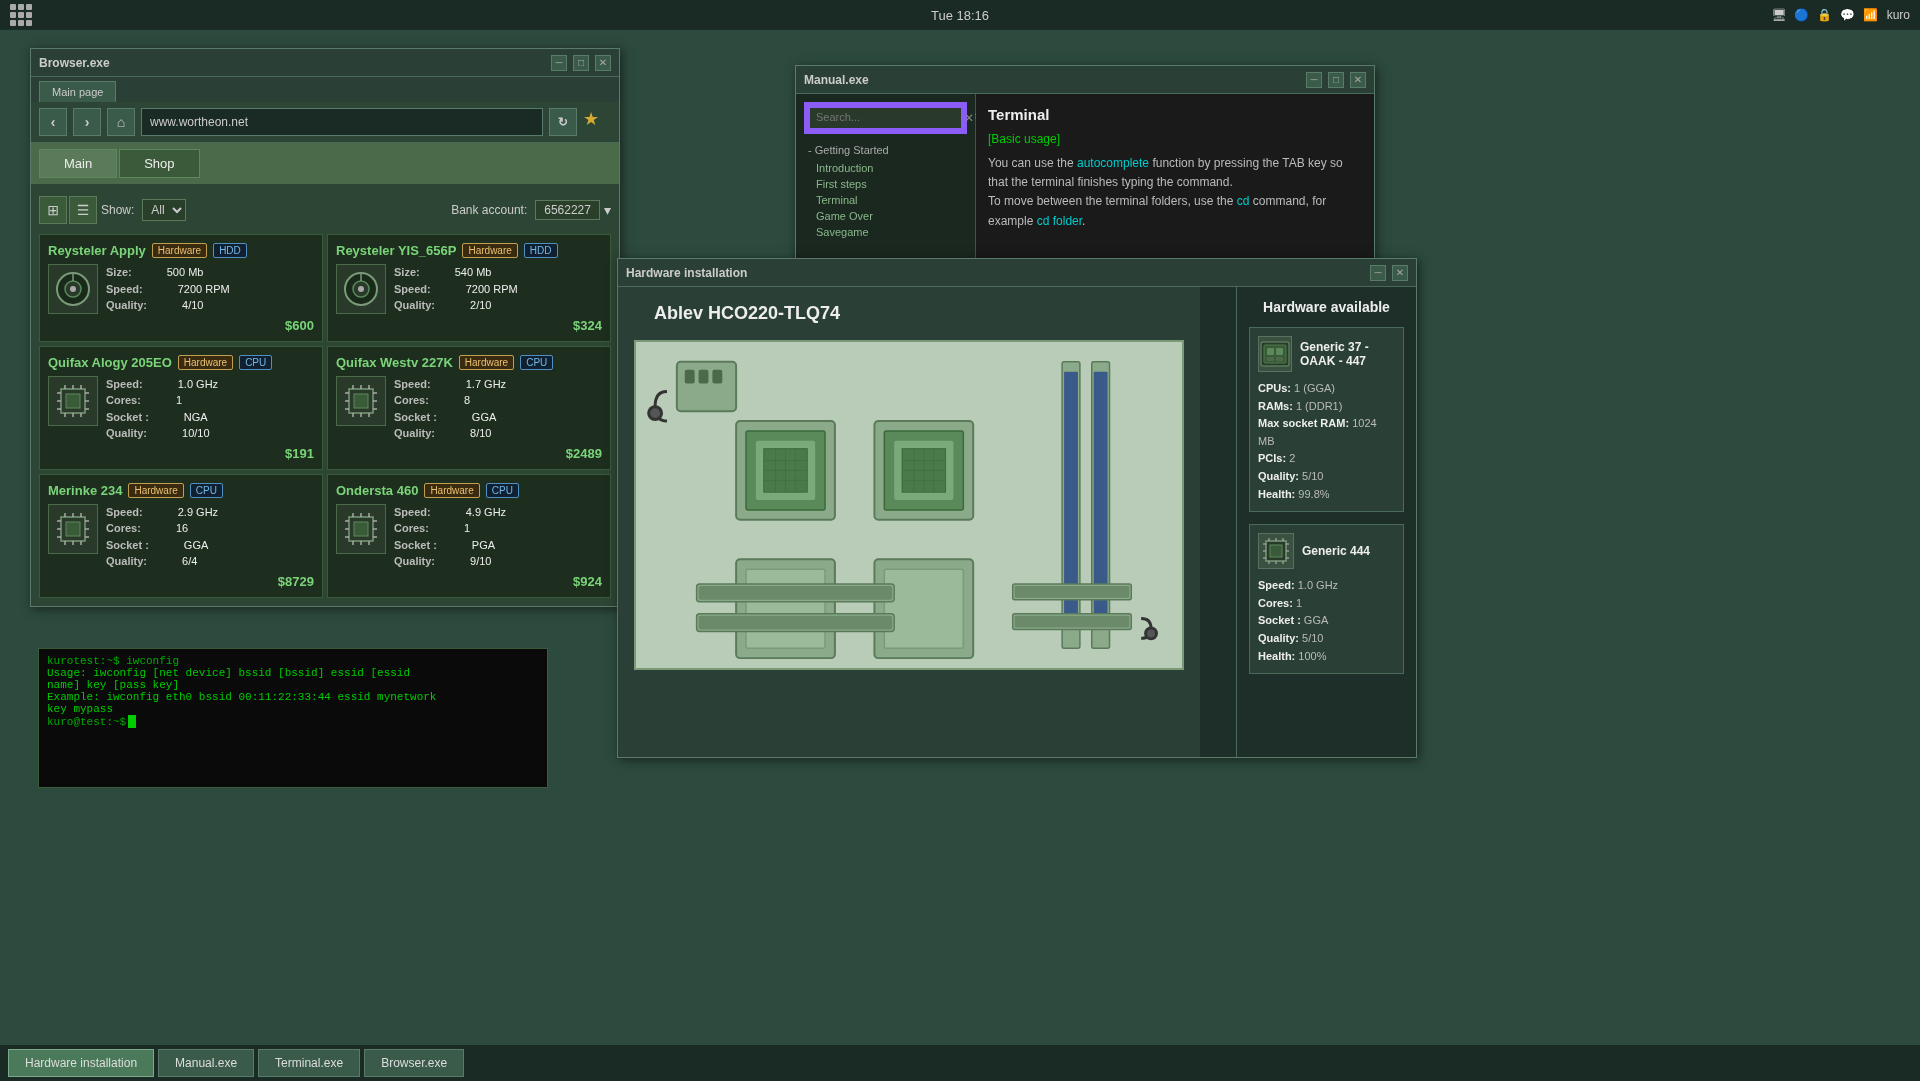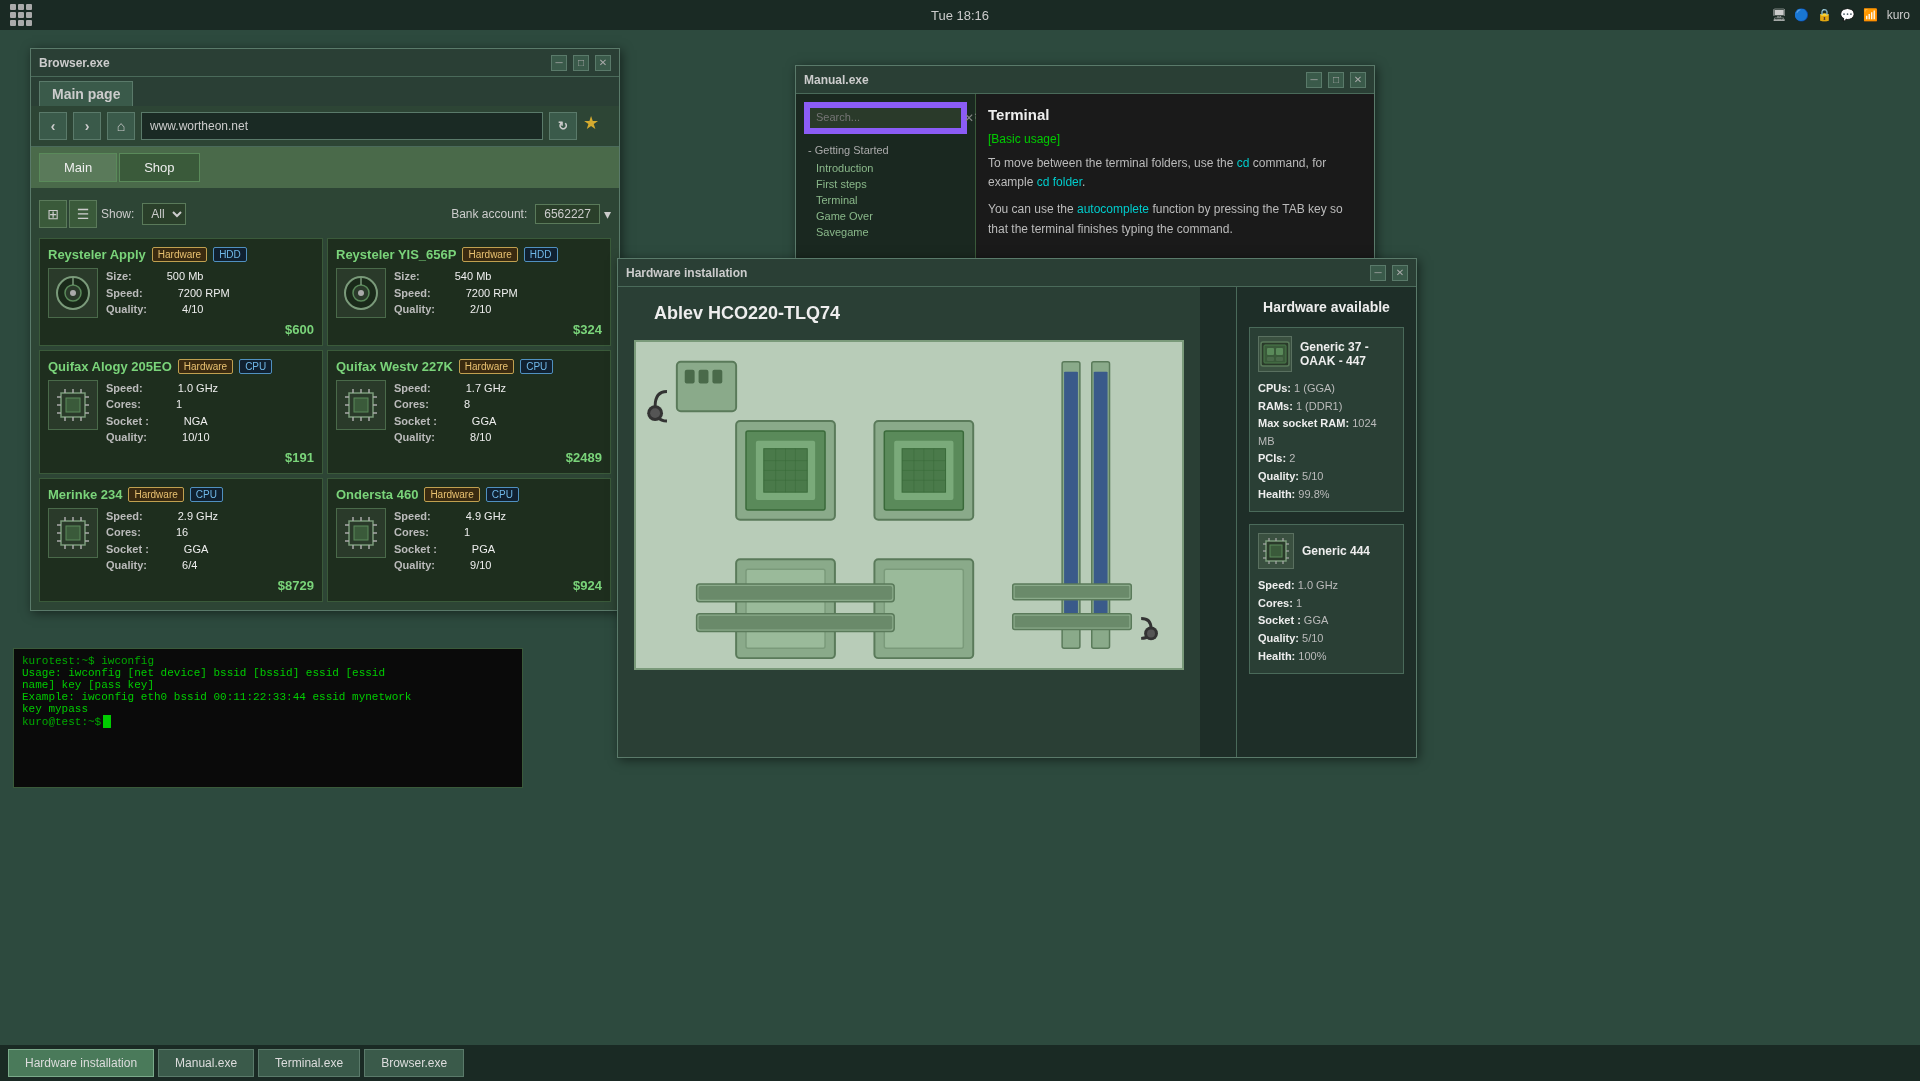--- a/index.html
+++ b/index.html
@@ -99,24 +99,23 @@
       background: #2a3f35;
       padding: 4px 8px 0;
       display: flex;
       gap: 4px;
     }
     .browser-tab {
       background: #3a5a4a;
       border: 1px solid #5a7a6a;
       border-bottom: none;
       color: #ccc;
-      font-size: 14px;
+      font-size: 11px;
       padding: 4px 12px;
       cursor: pointer;
-      font-weight: bold;
     }
     .browser-toolbar {
       background: #2d4535;
       padding: 6px 8px;
       display: flex;
       align-items: center;
       gap: 6px;
       border-bottom: 1px solid #4a6a5a;
     }
     .nav-btn {
@@ -231,21 +230,21 @@
     }
     .item-icon svg { width: 40px; height: 40px; }
     .item-stats { flex: 1; }
     .stat-line { color: #bbb; font-size: 11px; line-height: 1.5; }
     .stat-line span { color: #eee; padding-left: 32px; }
     .item-price { color: #7ad47a; font-size: 13px; font-weight: bold; text-align: right; margin-top: 4px; }
 
     
     .terminal-panel {
       position: absolute;
-      top: 648px; left: 13px;
+      top: 648px; left: 38px;
       width: 510px;
       height: 140px;
       background: #0a0a0a;
       border: 1px solid #3a5a3a;
       padding: 6px 8px;
       font-family: 'Courier New', monospace;
       font-size: 11px;
       color: #00cc00;
       overflow: hidden;
     }
@@ -697,25 +696,25 @@
       <div class="manual-nav-item">First steps</div>
       <div class="manual-nav-item">Terminal</div>
       <div class="manual-nav-item">Game Over</div>
       <div class="manual-nav-item">Savegame</div>
     </div>
     <div class="manual-body">
       <div class="manual-body-title">Terminal</div>
       <div style="margin-bottom:8px;">
         <span style="color:#00cc00;font-size:12px;">[Basic usage]</span>
       </div>
+      <p class="manual-text" style="margin-top:8px;">
+        <span>You can use the</span> <span style="color:#00cccc;">autocomplete</span> <span>function by pressing the TAB key so that the terminal finishes typing the command.</span>
+      </p>
       <p class="manual-text">
         <span>To move between the terminal folders, use the</span> <span style="color:#00cccc;">cd</span> <span>command, for example</span> <span style="color:#00cccc;">cd folder</span>.
-      </p>
-      <p class="manual-text" style="margin-top:8px;">
-        <span>You can use the</span> <span style="color:#00cccc;">autocomplete</span> <span>function by pressing the TAB key so that the terminal finishes typing the command.</span>
       </p>
     </div>
   </div>
 </div>
 
 <div class="window hw-window">
   <div class="window-titlebar">
     <span class="window-title">Hardware installation</span>
     <div class="window-controls">
       <div class="wctrl">─</div>

